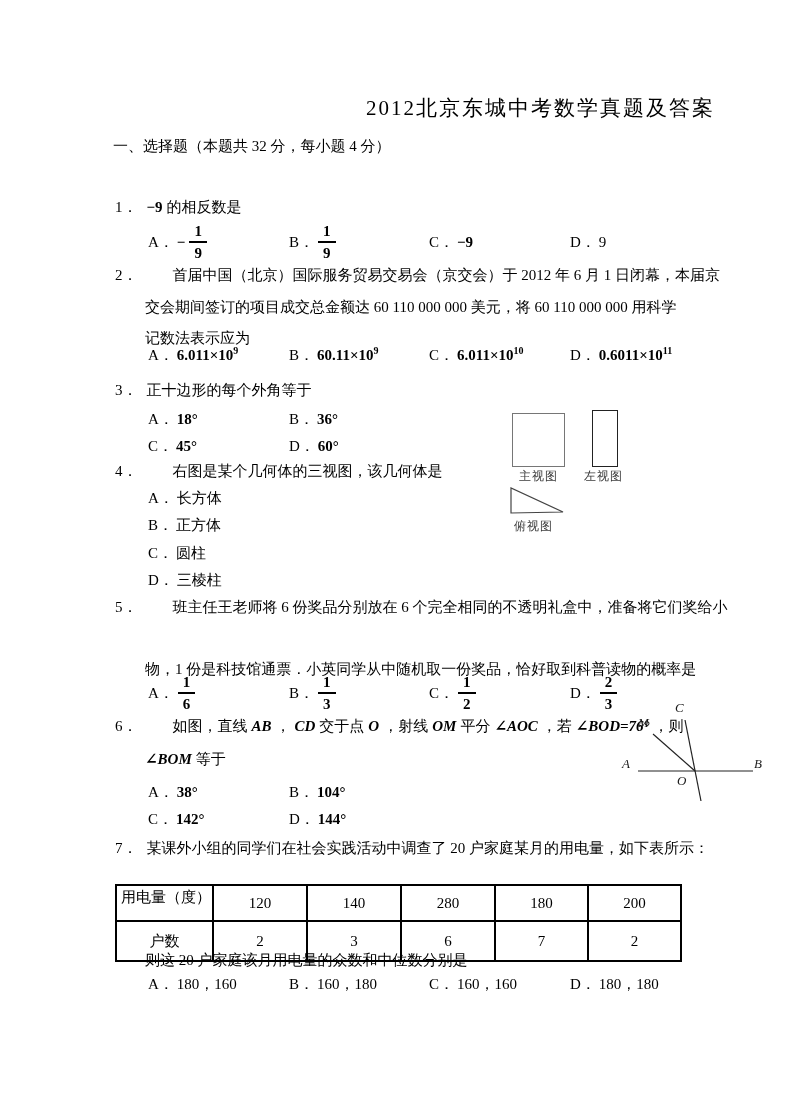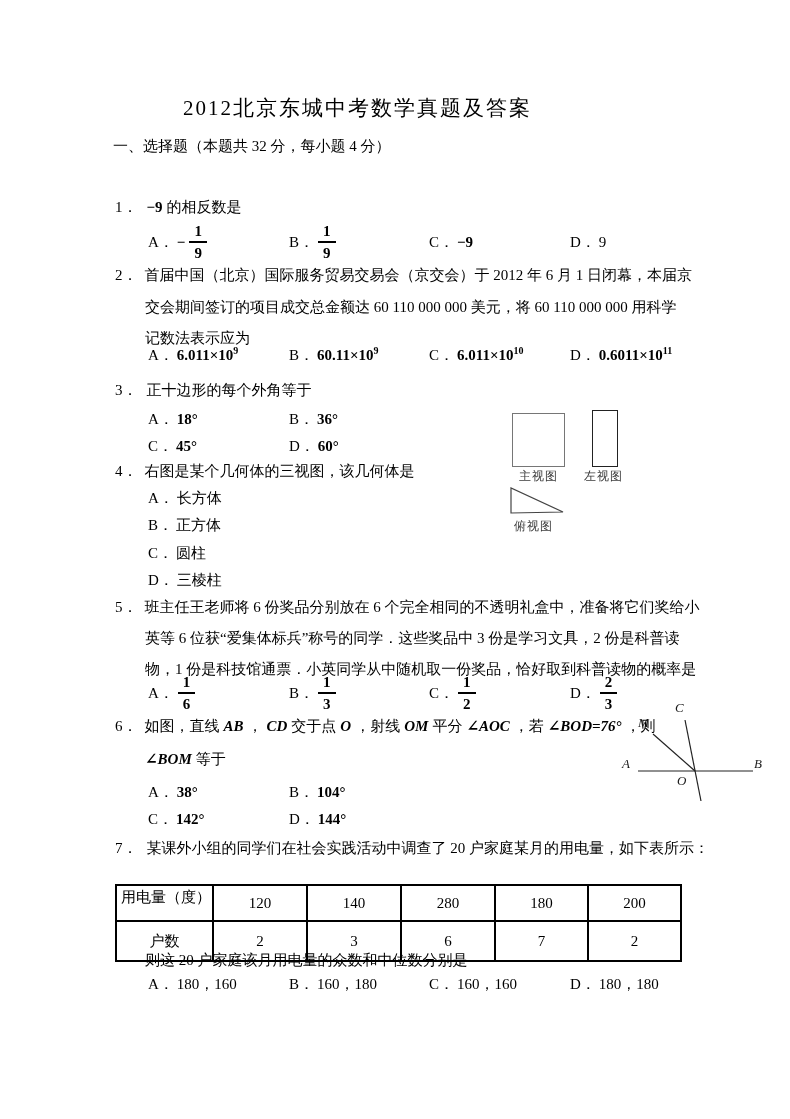--- a/index.html
+++ b/index.html
@@ -2,25 +2,25 @@
 <html><head>
 <meta charset="utf-8">
 <style>
   * { box-sizing: border-box; }
   html,body { margin:0; padding:0; background:#ffffff; }
   .page {
     position:relative; width:790px; height:1119px; background:#ffffff;
     font-family:"Liberation Serif","DejaVu Serif",serif; color:#000; overflow:hidden;
   }
   .title {
-    position:absolute; top:94px; left:0; width:715px; text-align:center;
+    position:absolute; top:94px; left:0; width:715px; text-align:right;
     font-size:21px; letter-spacing:2px; white-space:nowrap;
   }
   .line { position:absolute; font-size:15px; line-height:20px; white-space:nowrap; }
-  .ind  { margin-left:7px; }
+  .ind  { margin-left:35px; }
   .ind2 { margin-left:9px; }
   .bm   { font-weight:bold; }
   .im   { font-weight:bold; font-style:italic; margin:4px 4px; }
   .opt  { position:absolute; font-size:15px; white-space:nowrap; }
   .optv { font-weight:bold; margin-left:3px; }
   .optn { margin-left:3px; }
   sup   { font-size:10px; line-height:0; font-weight:bold; }
   .fopt { position:absolute; display:inline-flex; align-items:center; height:44px;
           font-size:15px; white-space:nowrap; }
   .frac { display:inline-block; text-align:center; font-weight:bold; margin-left:4px;
@@ -96,21 +96,20 @@
   <div class="shape sq"></div>
   <div class="shape rc"></div>
   <svg style="left:507px;top:484px" width="60" height="32">
       <polygon points="4,4 4,29 56,28" fill="none" stroke="#444" stroke-width="1.2"></polygon>
     </svg>
   <div class="figlabel" style="left:519px;top:468px">主视图</div>
   <div class="figlabel" style="left:584px;top:468px">左视图</div>
   <div class="figlabel" style="left:514px;top:518px">俯视图</div>
 
   <div class="line" style="top:597px;left:115px"><span>5．</span><span class="ind">班主任王老师将 6 份奖品分别放在 6 个完全相同的不透明礼盒中，准备将它们奖给小</span></div>
-  <div class="line" style="top:628px;left:145px">英等 6 位获“爱集体标兵”称号的同学．这些奖品中 3 份是学习文具，2 份是科普读</div>
   <div class="line" style="top:659px;left:145px">物，1 份是科技馆通票．小英同学从中随机取一份奖品，恰好取到科普读物的概率是</div>
   <div class="fopt" style="top:671px;left:148px">
       <span>A．</span>
       <span class="frac">
         <span class="fnum">1</span>
         <span class="fden">6</span>
       </span>
     </div>
   <div class="fopt" style="top:671px;left:289px">
       <span>B．</span>

